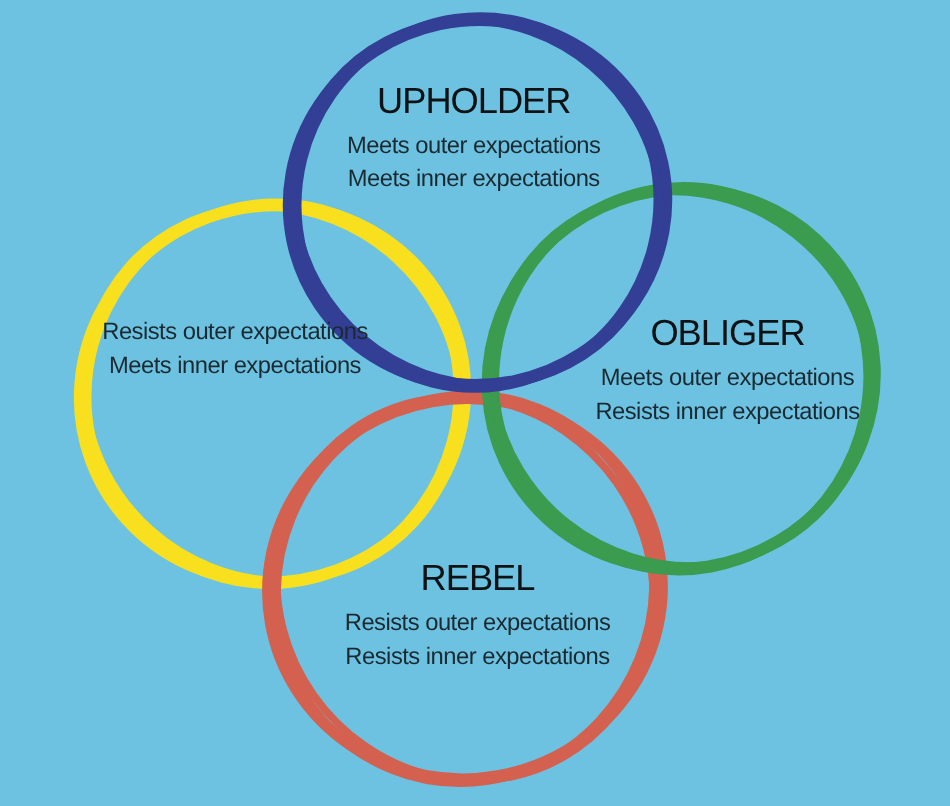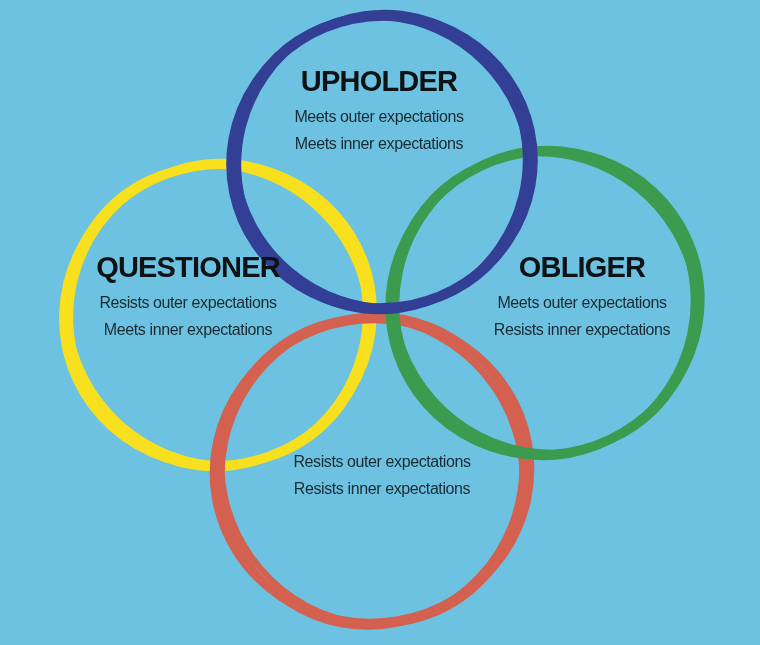--- a/index.html
+++ b/index.html
@@ -24,28 +24,28 @@
   }
   .label {
     position: absolute;
     transform: translateX(-50%);
     text-align: center;
     white-space: nowrap;
     z-index: 5;
   }
   .tendency-title {
     font-size: 29px;
-    font-weight: 700;
+    font-weight: 400;
     letter-spacing: -0.8px;
     color: #0e1214;
     line-height: 1.05;
     margin-bottom: 7px;
   }
   .tendency-sub {
-    font-size: 16px;
+    font-size: 19px;
     line-height: 27px;
     letter-spacing: -0.4px;
     color: #1b2a32;
     font-weight: 400;
   }
 </style>
 </head>
 <body>
 
 <div class="canvas" style="background: rgb(108, 194, 224);">
@@ -77,29 +77,29 @@
     </g>
   </svg>
 
   <div class="label" style="left:379px; top:66px;">
     <div class="tendency-title">UPHOLDER</div>
     <div class="tendency-sub">Meets outer expectations</div>
     <div class="tendency-sub">Meets inner expectations</div>
   </div>
 
   <div class="label" style="left:188px; top:252px;">
-    <div class="tendency-title">QUESTIONER</div>
     <div class="tendency-sub">Resists outer expectations</div>
     <div class="tendency-sub">Meets inner expectations</div>
   </div>
 
   <div class="label" style="left:582px; top:252px;">
     <div class="tendency-title">OBLIGER</div>
     <div class="tendency-sub">Meets outer expectations</div>
     <div class="tendency-sub">Resists inner expectations</div>
   </div>
 
   <div class="label" style="left:382px; top:448px;">
+    <div class="tendency-title">REBEL</div>
     <div class="tendency-sub">Resists outer expectations</div>
     <div class="tendency-sub">Resists inner expectations</div>
   </div>
 
 </div>
 
 </body></html>

